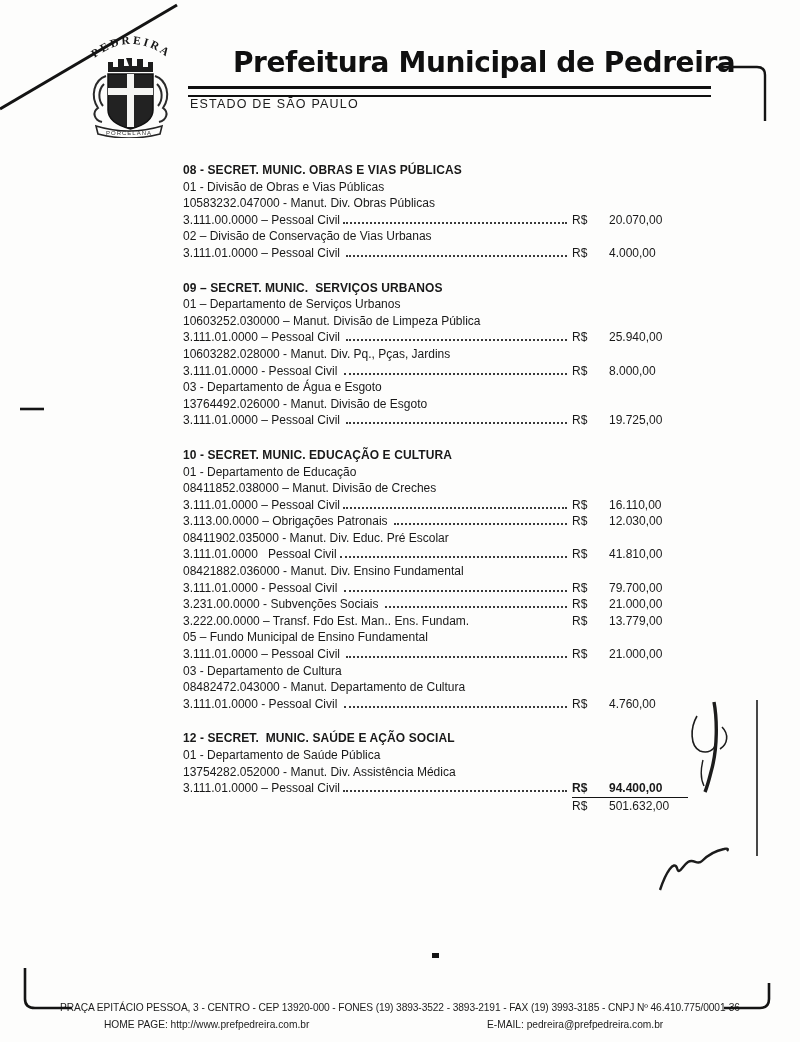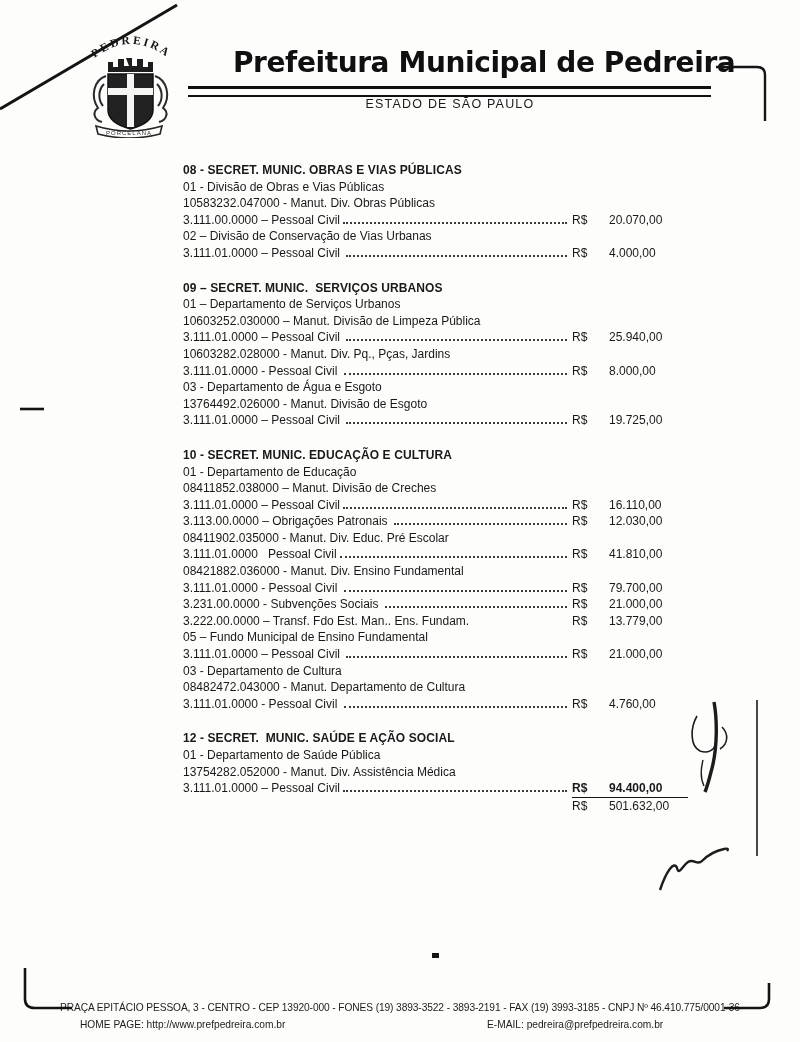--- a/index.html
+++ b/index.html
@@ -16,21 +16,21 @@
   .title{
     position:absolute;left:189px;top:46px;width:525px;
     font-family:"DejaVu Sans", sans-serif;font-weight:bold;
     font-size:28px;letter-spacing:-0.4px;white-space:nowrap;color:#101010;margin-left:44px;
   }
   .title-rule{
     position:absolute;left:188px;top:86px;width:523px;height:6px;
     border-top:3px solid #101010;border-bottom:2px solid #101010;
   }
   .subtitle{
-    position:absolute;left:190px;top:97px;width:520px;text-align:center;
+    position:absolute;left:190px;top:97px;width:520px;text-align:left;
     font-size:12.5px;letter-spacing:1.2px;color:#1b1b1b;white-space:pre;
   }
 
   
   .content{
     position:absolute;left:183px;top:162px;width:505px;
     font-size:12px;line-height:16.6px;color:#191919;
   }
   .section{margin-bottom:18px;}
   .sec-heading{font-weight:bold;white-space:pre;letter-spacing:0.1px;}
@@ -43,21 +43,21 @@
   .cur{width:37px;}
   .amount{width:79px;}
   .line.total{justify-content:flex-end;}
 
   
   .footer-line1{
     position:absolute;left:30px;top:1002px;width:740px;text-align:center;
     font-size:10.2px;letter-spacing:-0.1px;white-space:nowrap;color:#1c1c1c;
   }
   .footer-home{
-    position:absolute;left:80px;top:1019px;font-size:10.2px;color:#1c1c1c;white-space:nowrap;
+    position:absolute;left:104px;top:1019px;font-size:10.2px;color:#1c1c1c;white-space:nowrap;
   }
   .footer-email{
     position:absolute;left:487px;top:1019px;font-size:10.2px;color:#1c1c1c;white-space:nowrap;
   }
 
   .artifacts{position:absolute;inset:0;pointer-events:none;}
 </style>
 </head>
 <body>
 

